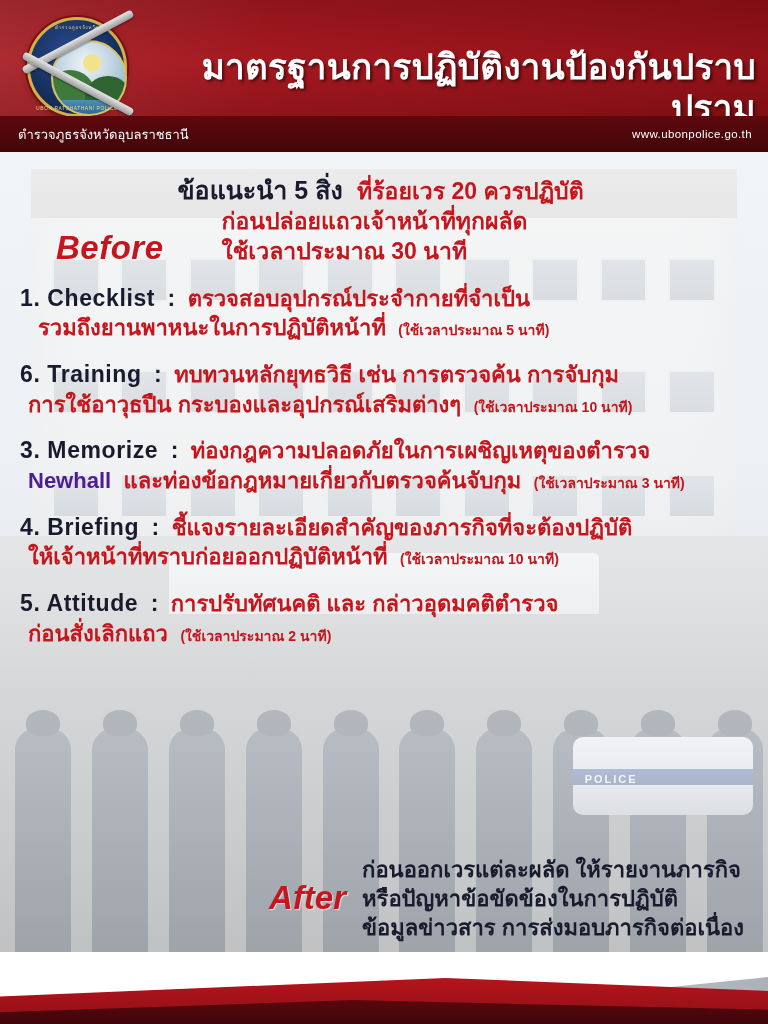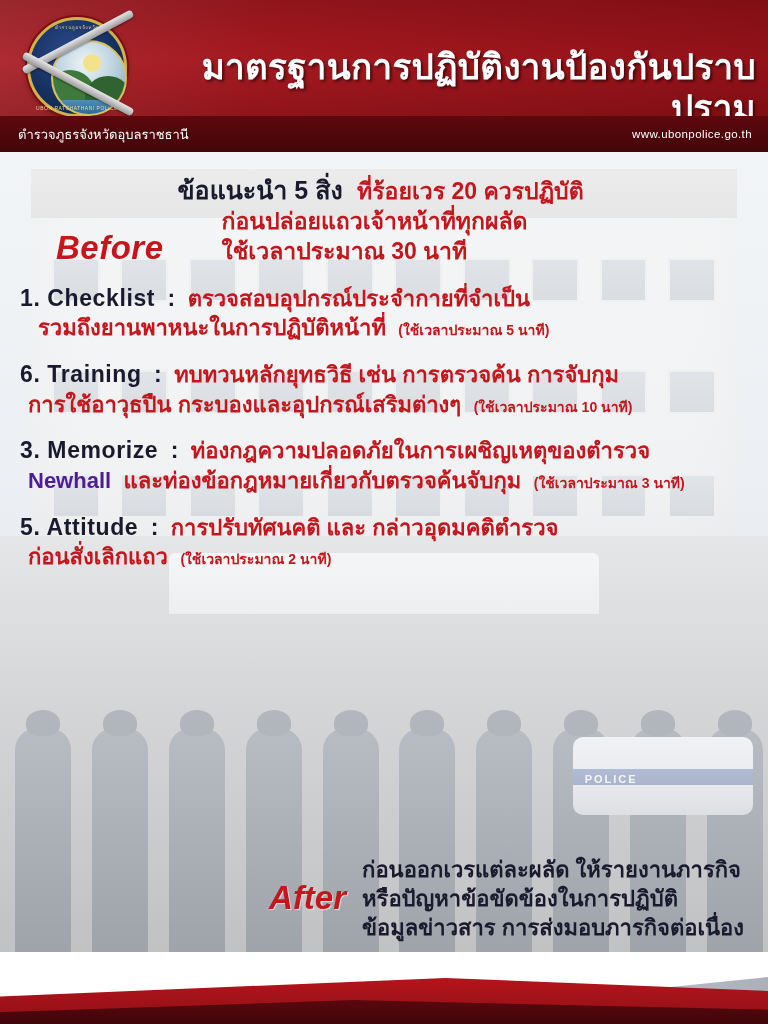--- a/index.html
+++ b/index.html
@@ -448,20 +448,31 @@
           <span class="colon" style="margin:0 8px">:</span>
           <span class="desc-red">ท่องกฎความปลอดภัยในการเผชิญเหตุของตำรวจ</span>
         </div>
         <div class="row2" style="padding-left:8px">
           <span class="desc-dark">Newhall</span>
           <span class="desc-red" style="margin-left:8px">และท่องข้อกฎหมายเกี่ยวกับตรวจค้นจับกุม</span>
           <span class="time-note" style="margin-left:8px">(ใช้เวลาประมาณ 3 นาที)</span>
         </div>
       </div>
 
+      <div class="item">
+        <div class="row1">
+          <span class="num-en">4. Briefing</span>
+          <span class="colon" style="margin:0 8px">:</span>
+          <span class="desc-red">ชี้แจงรายละเอียดสำคัญของภารกิจที่จะต้องปฏิบัติ</span>
+        </div>
+        <div class="row2" style="padding-left:8px">
+          <span class="desc-red">ให้เจ้าหน้าที่ทราบก่อยออกปฏิบัติหน้าที่</span>
+          <span class="time-note" style="margin-left:8px">(ใช้เวลาประมาณ 10 นาที)</span>
+        </div>
+      </div>
 
       <div class="item">
         <div class="row1">
           <span class="num-en">5. Attitude</span>
           <span class="colon" style="margin:0 8px">:</span>
           <span class="desc-red">การปรับทัศนคติ  และ กล่าวอุดมคติตำรวจ</span>
         </div>
         <div class="row2" style="padding-left:8px">
           <span class="desc-red">ก่อนสั่งเลิกแถว</span>
           <span class="time-note" style="margin-left:8px">(ใช้เวลาประมาณ 2 นาที)</span>

